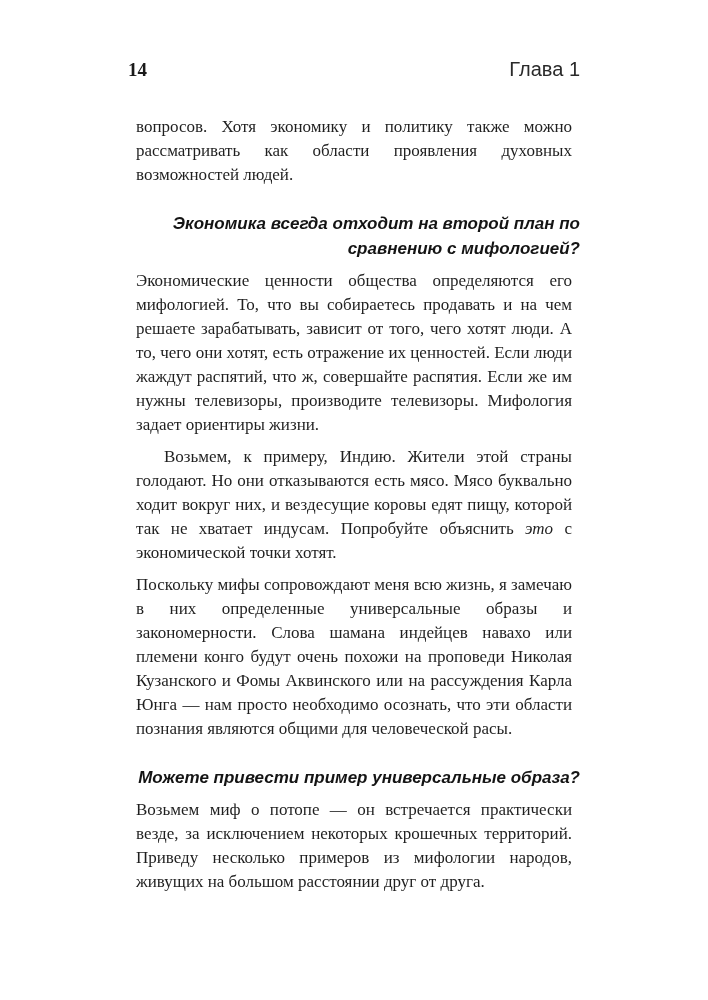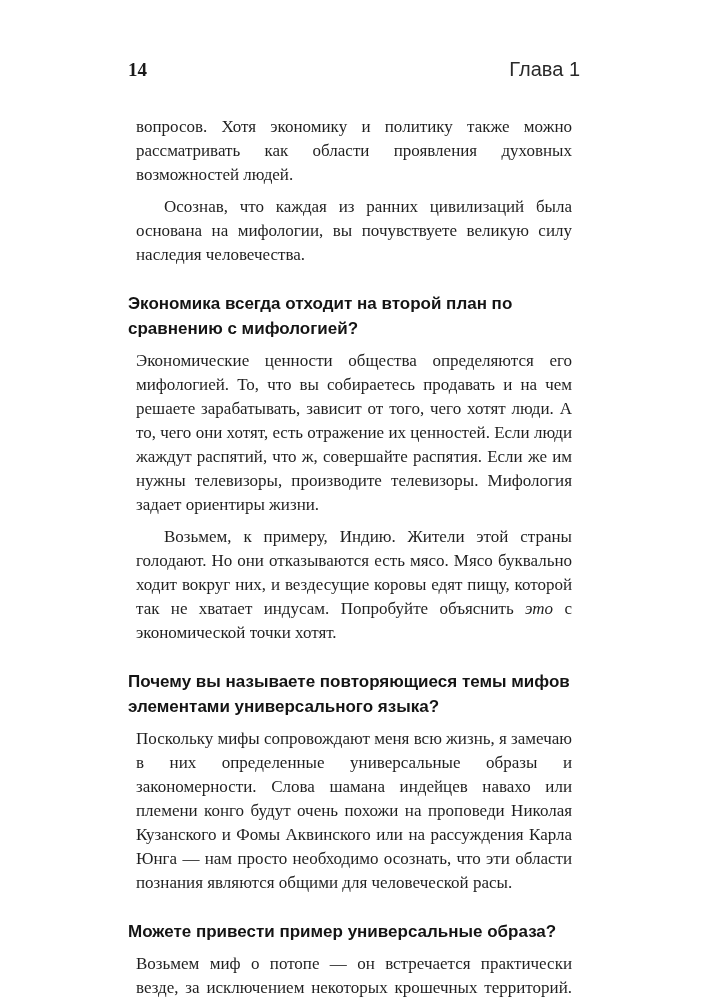--- a/index.html
+++ b/index.html
@@ -46,51 +46,50 @@
     margin: 8px;
   }
   .body-text p.indent {
     text-indent: 28px;
   }
   .question-heading {
     font-family: "Liberation Sans", "DejaVu Sans", sans-serif;
     font-weight: bold;
     font-size: 17px;
     line-height: 25px;
-    text-align: left;
+    text-align: right;
     color: #141414;
     margin: 24px 0 7px 0;
+    font-style: italic;
   }
   em {
     font-style: italic;
   }
 </style>
 </head>
 <body>
 
 <div class="page">
 
   <div class="page-header">
     <span class="page-number">14</span>
     <span class="chapter-label">Глава 1</span>
   </div>
 
   <div class="body-text">
 
     <p>вопросов. Хотя экономику и политику также можно рассматривать как области проявления духовных возможностей людей.</p>
 
-    <p class="indent">Осознав, что каждая из ранних цивилизаций была основана на мифологии, вы почувствуете великую силу наследия человечества.</p>
 
     <h2 class="question-heading">Экономика всегда отходит на второй план по сравнению с мифологией?</h2>
 
     <p>Экономические ценности общества определяются его мифологией. То, что вы собираетесь продавать и на чем решаете зарабатывать, зависит от того, чего хотят люди. А то, чего они хотят, есть отражение их ценностей. Если люди жаждут распятий, что ж, совершайте распятия. Если же им нужны телевизоры, производите телевизоры. Мифология задает ориентиры жизни.</p>
 
     <p class="indent"><span>Возьмем, к примеру, Индию. Жители этой страны голодают. Но они отказываются есть мясо. Мясо буквально ходит вокруг них, и вездесущие коровы едят пищу, которой так не хватает индусам. Попробуйте объяснить </span><em>это</em><span> с экономической точки хотят.</span></p>
 
-    <h2 class="question-heading">Почему вы называете повторяющиеся темы мифов элементами универсального языка?</h2>
 
     <p>Поскольку мифы сопровождают меня всю жизнь, я замечаю в них определенные универсальные образы и закономерности. Слова шамана индейцев навахо или племени конго будут очень похожи на проповеди Николая Кузанского и Фомы Аквинского или на рассуждения Карла Юнга — нам просто необходимо осознать, что эти области познания являются общими для человеческой расы.</p>
 
 
     <h2 class="question-heading">Можете привести пример универсальные образа?</h2>
 
     <p>Возьмем миф о потопе — он встречается практически везде, за исключением некоторых крошечных территорий. Приведу несколько примеров из мифологии народов, живущих на большом расстоянии друг от друга.</p>
 
   </div>
 </div>

